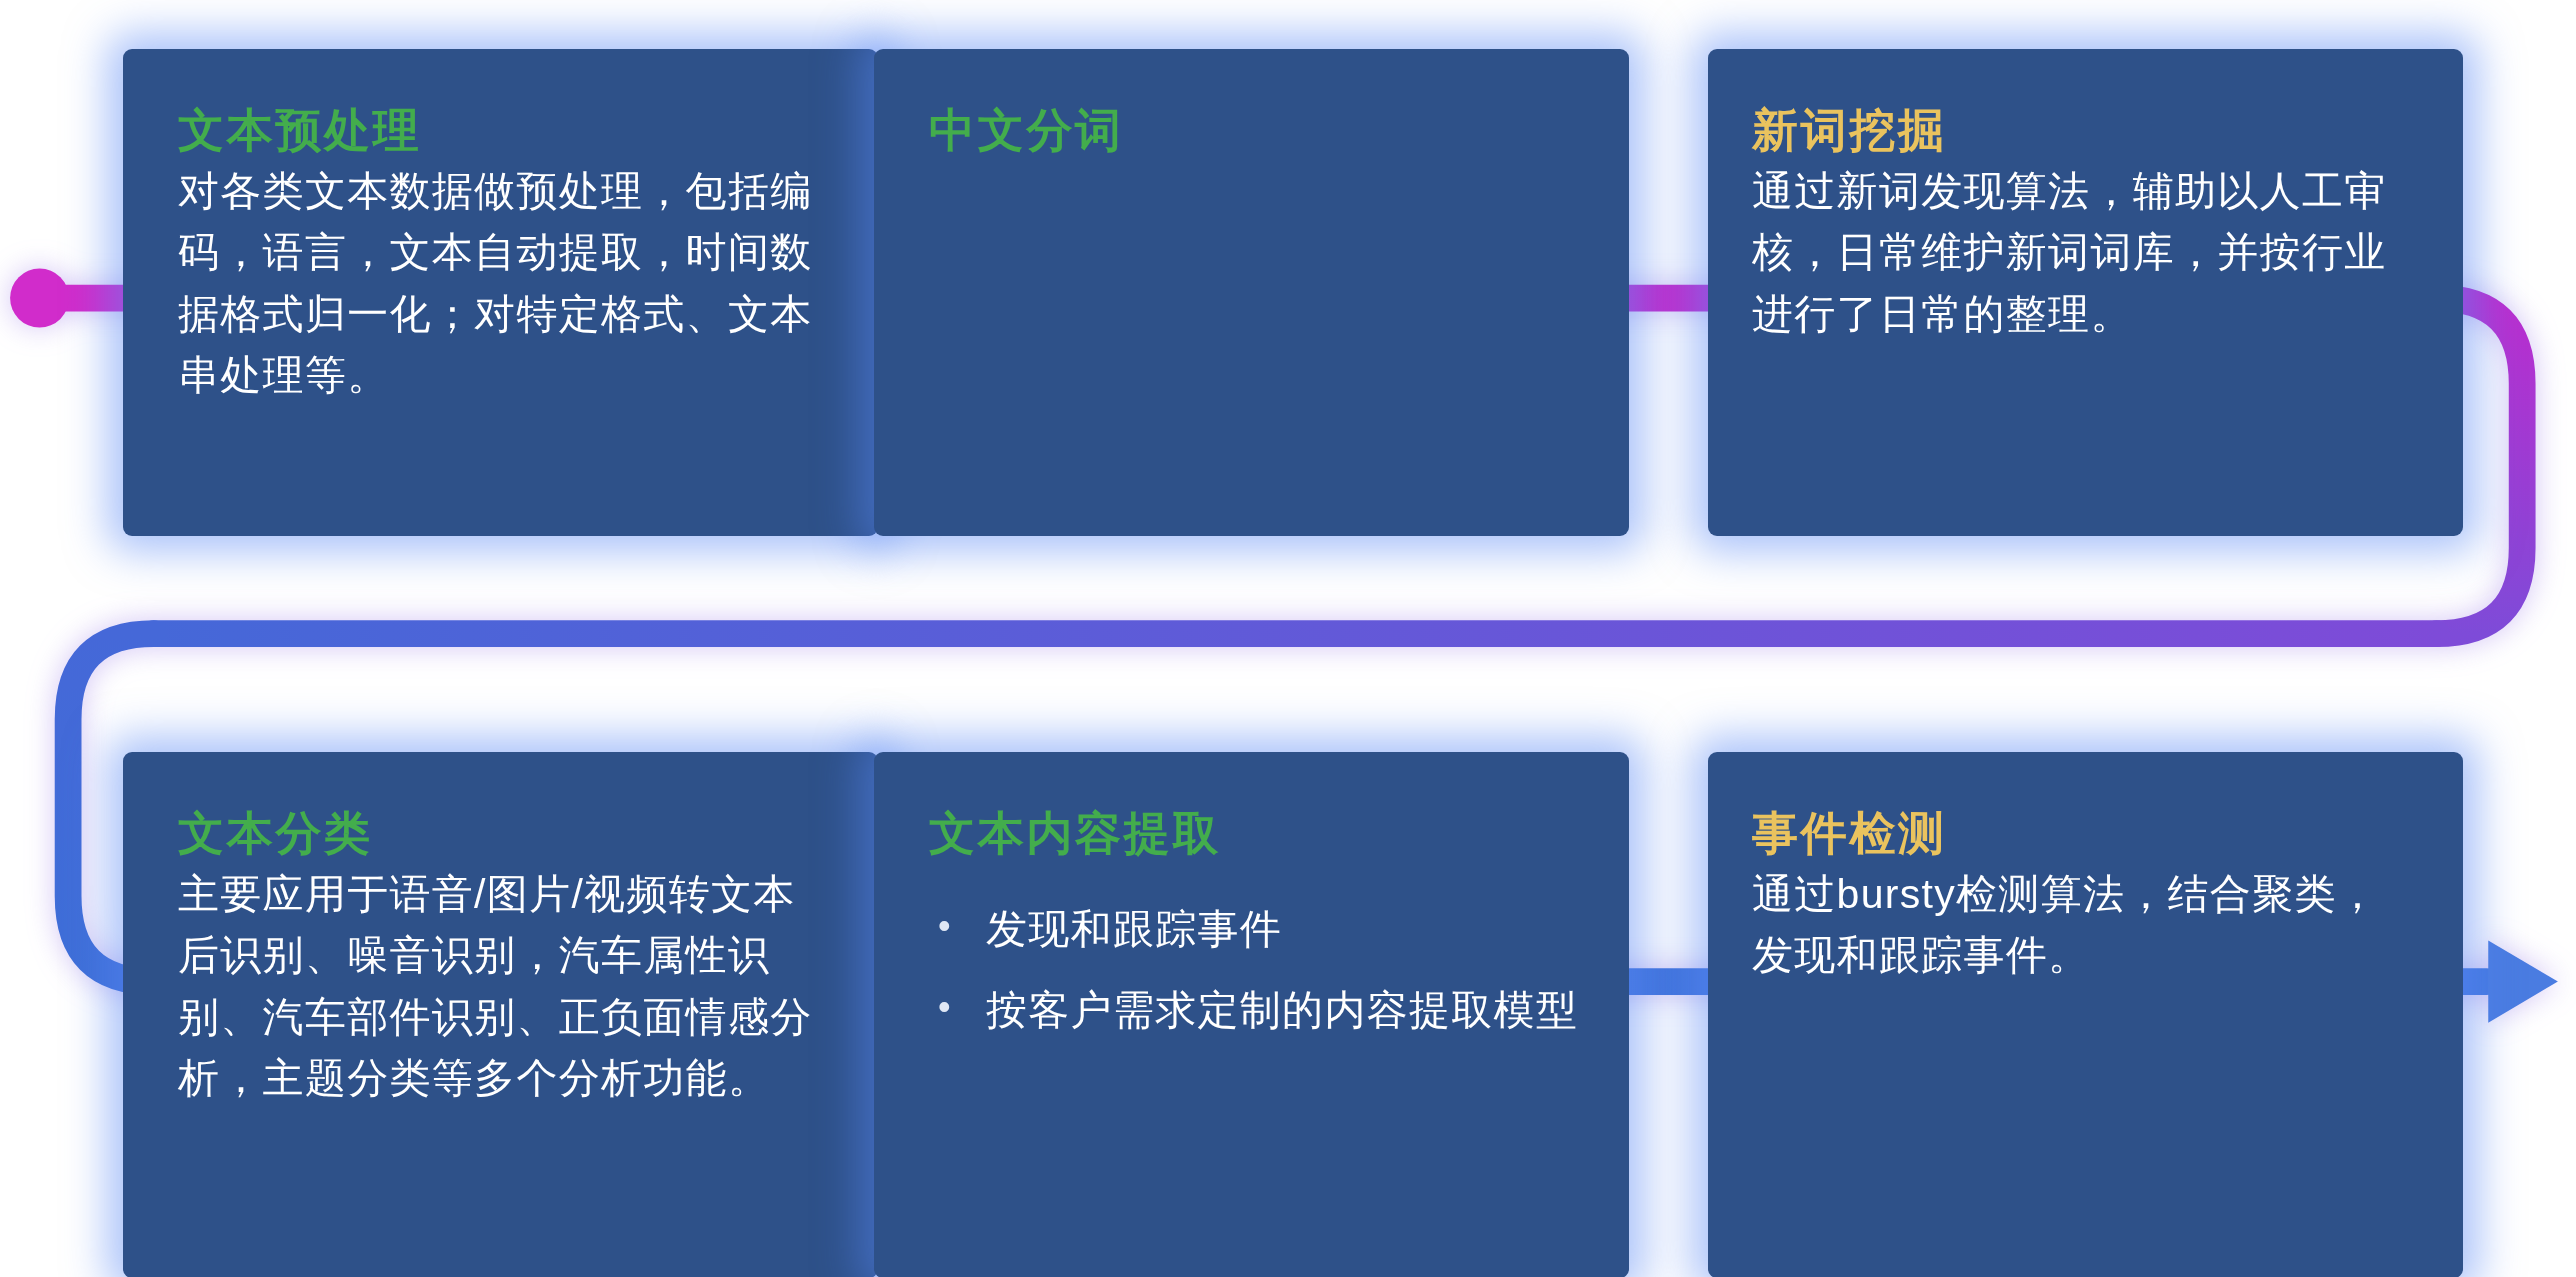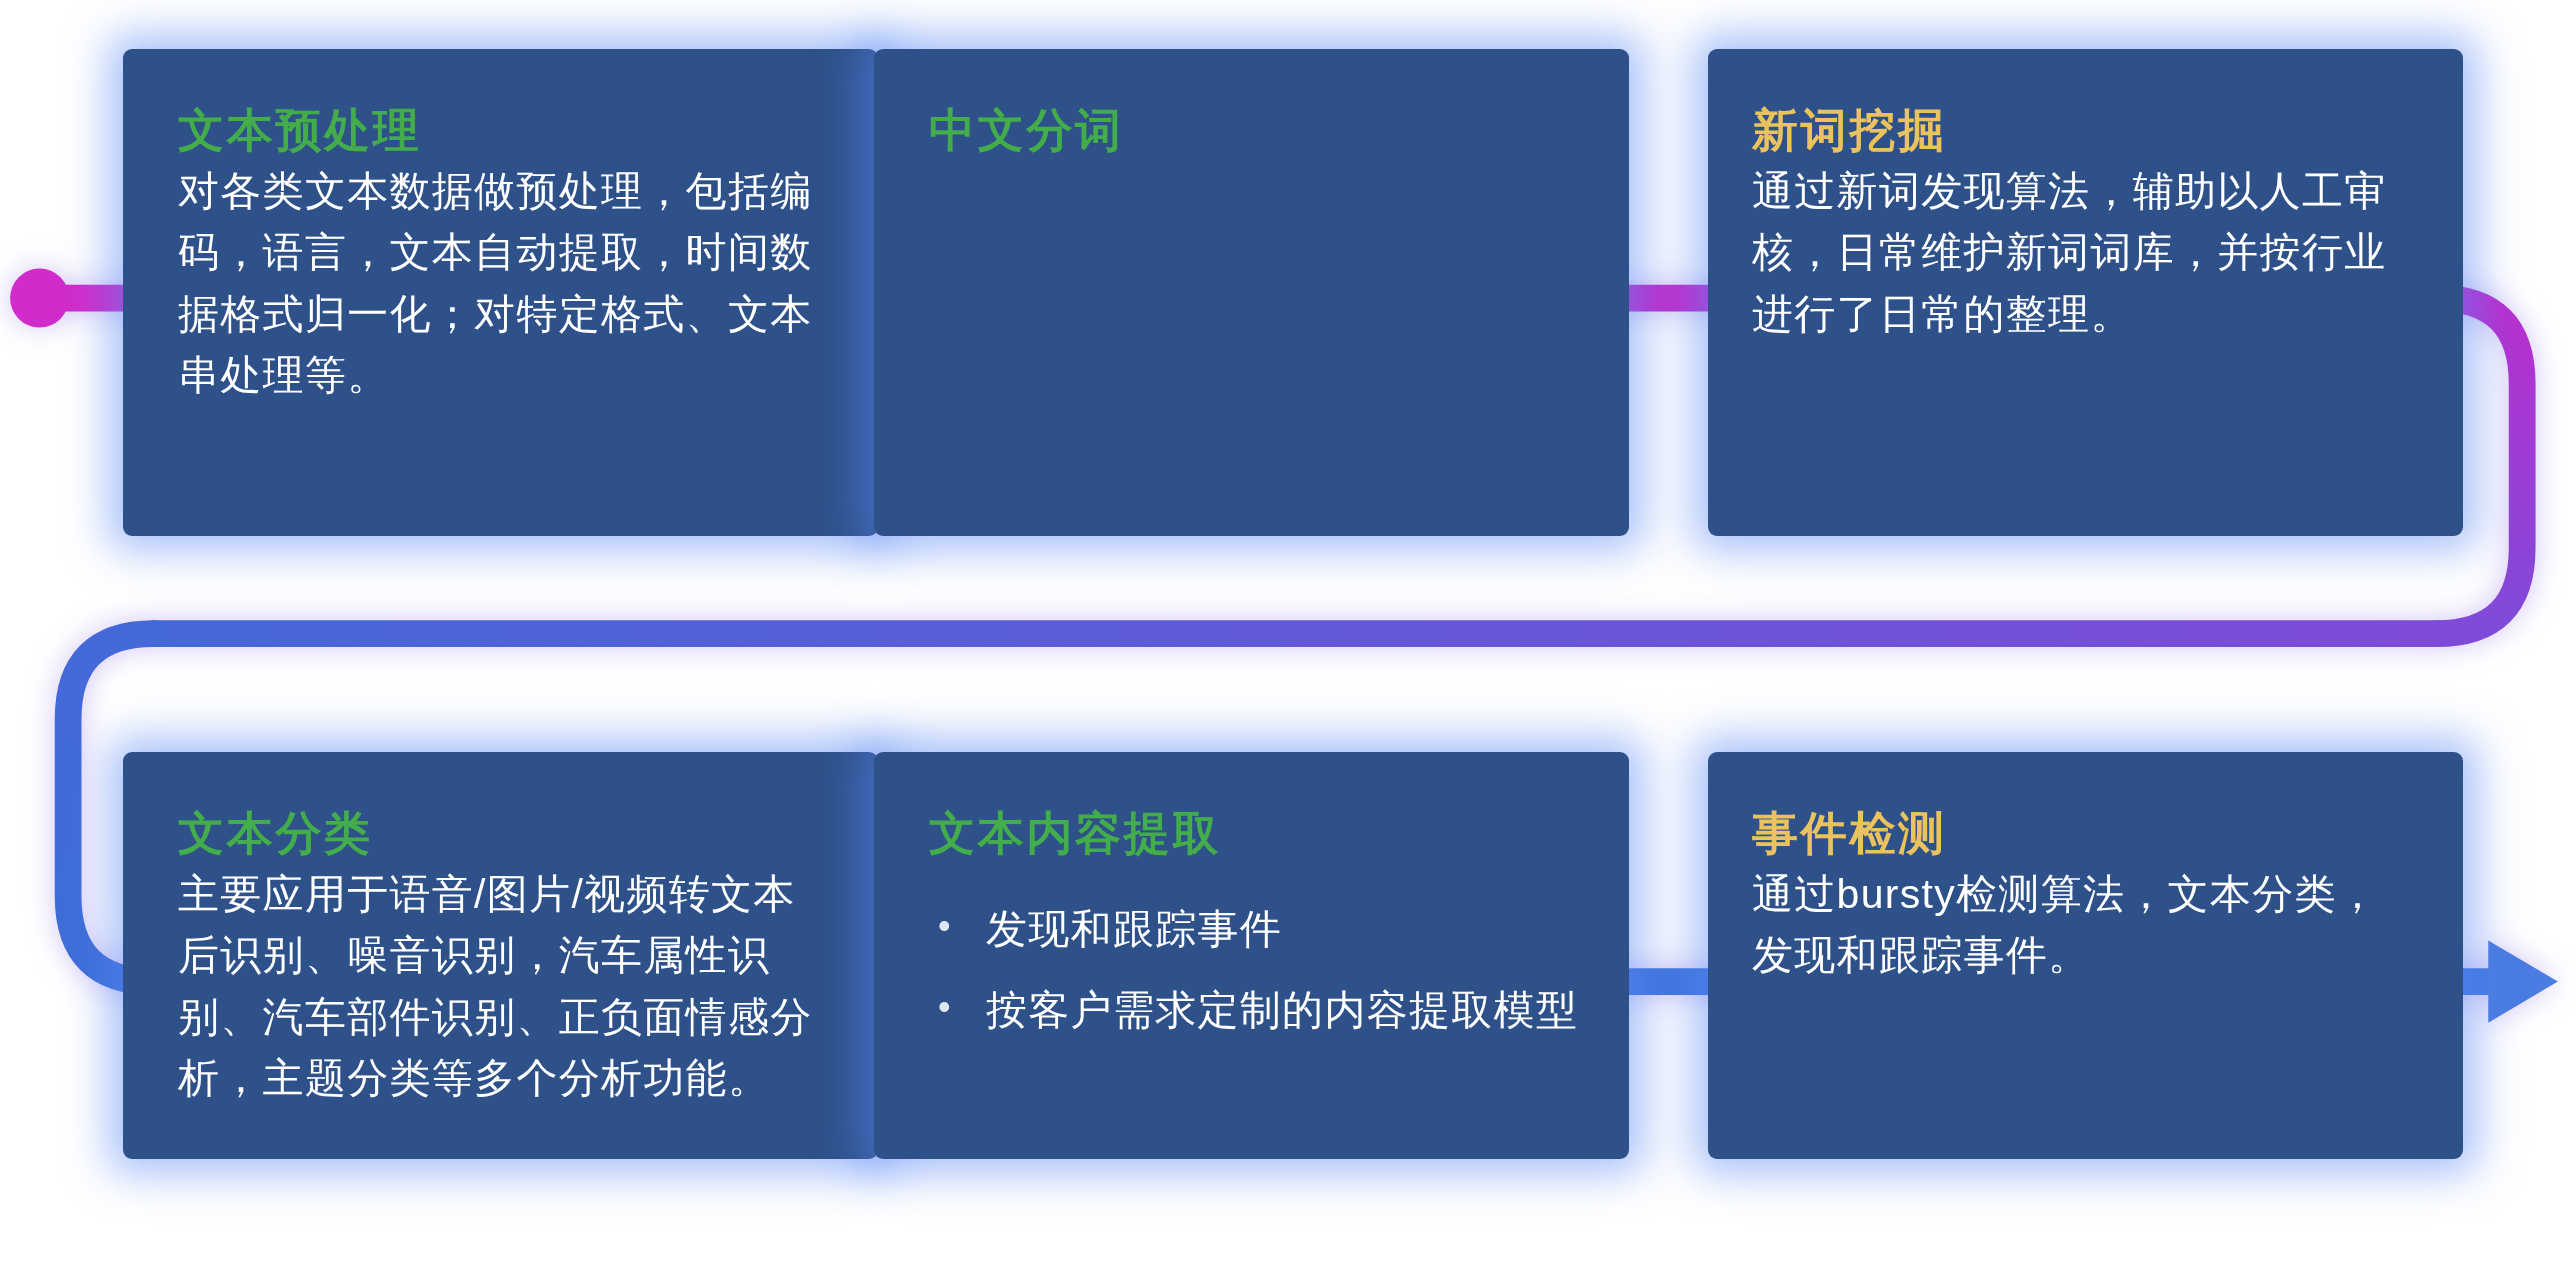--- a/index.html
+++ b/index.html
@@ -28,21 +28,21 @@
     position: absolute;
     width: 755px;
     background: #2e5189;
     border-radius: 9px;
     box-shadow: 0 0 41px 16px rgba(88, 136, 246, 0.5);
     box-sizing: border-box;
     padding: 52px 50px 0 55px;
     z-index: 2;
   }
   .row-top  { top: 49px;  height: 487px; }
-  .row-bot  { top: 752px; height: 407px; }
+  .row-bot  { top: 752px; height: 526px; }
   .col-1 { left: 123px; }
   .col-2 { left: 874px; }
   .col-3 { left: 1708px; padding-left: 44px; }
 
   .card-title {
     font-size: 46px;
     font-weight: 700;
     letter-spacing: 2.7px;
     line-height: 1.3;
   }
@@ -136,17 +136,17 @@
   <div class="card row-bot col-2">
     <div class="card-title" style="color: rgb(67, 173, 76);">文本内容提取</div>
     <ul class="card-bullets">
       <li>发现和跟踪事件</li>
       <li>按客户需求定制的内容提取模型</li>
     </ul>
   </div>
 
   <div class="card row-bot col-3">
     <div class="card-title" style="color: rgb(234, 195, 94);">事件检测</div>
-    <div class="card-body">通过bursty检测算法，文本分类，发现和跟踪事件。</div>
+    <div class="card-body">通过bursty检测算法，结合聚类，发现和跟踪事件。</div>
   </div>
 
 </div>
 
 
 </body></html>

